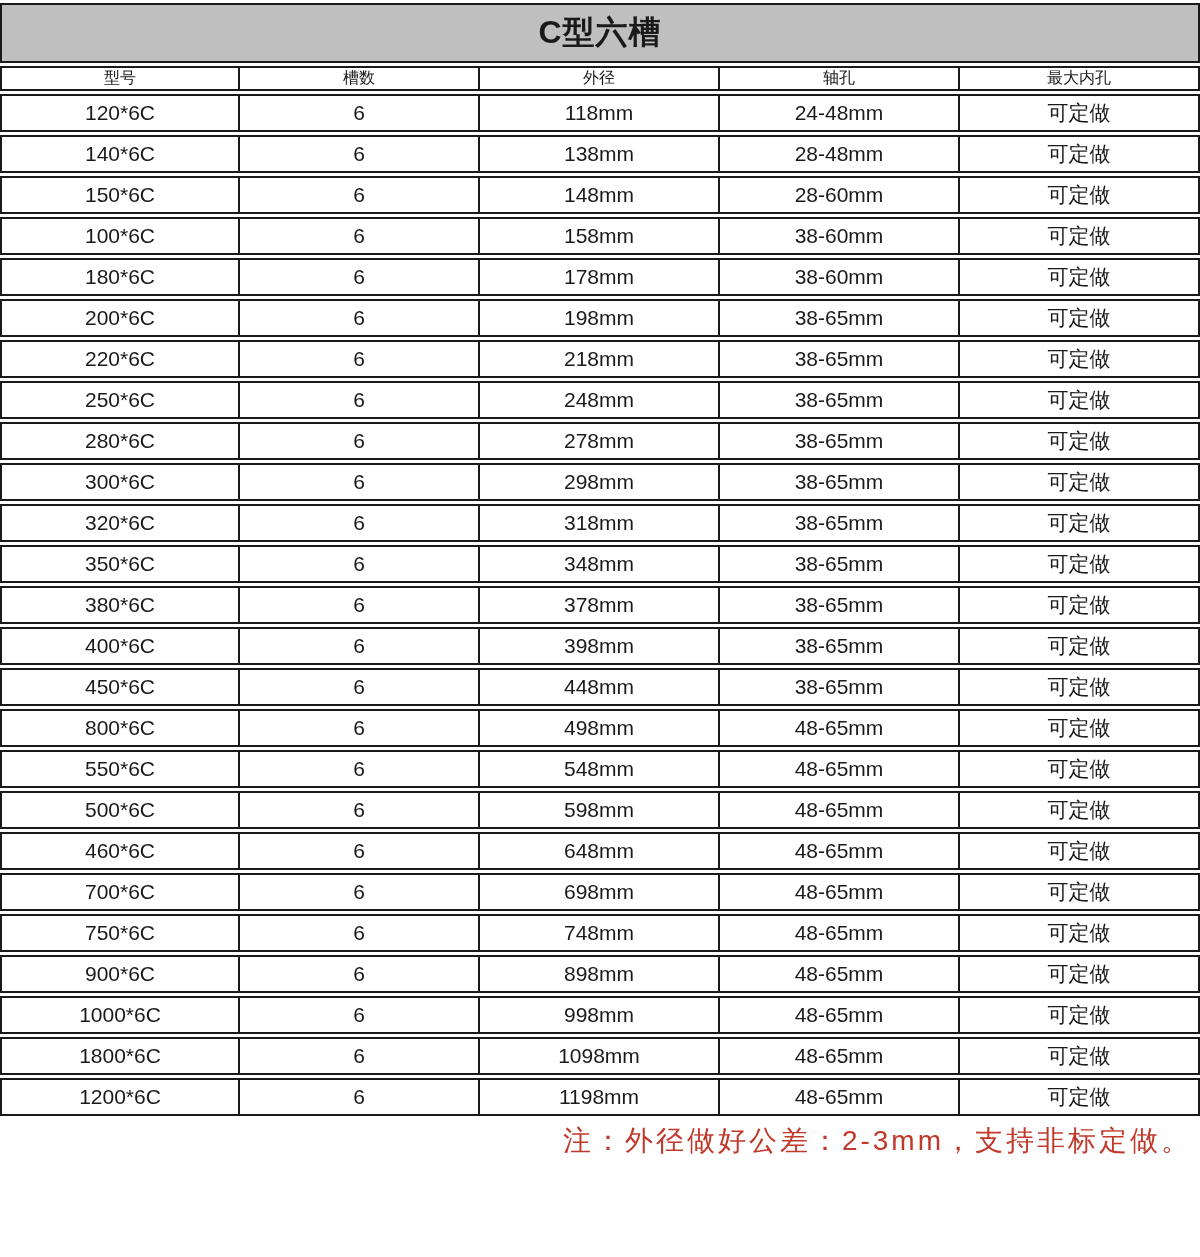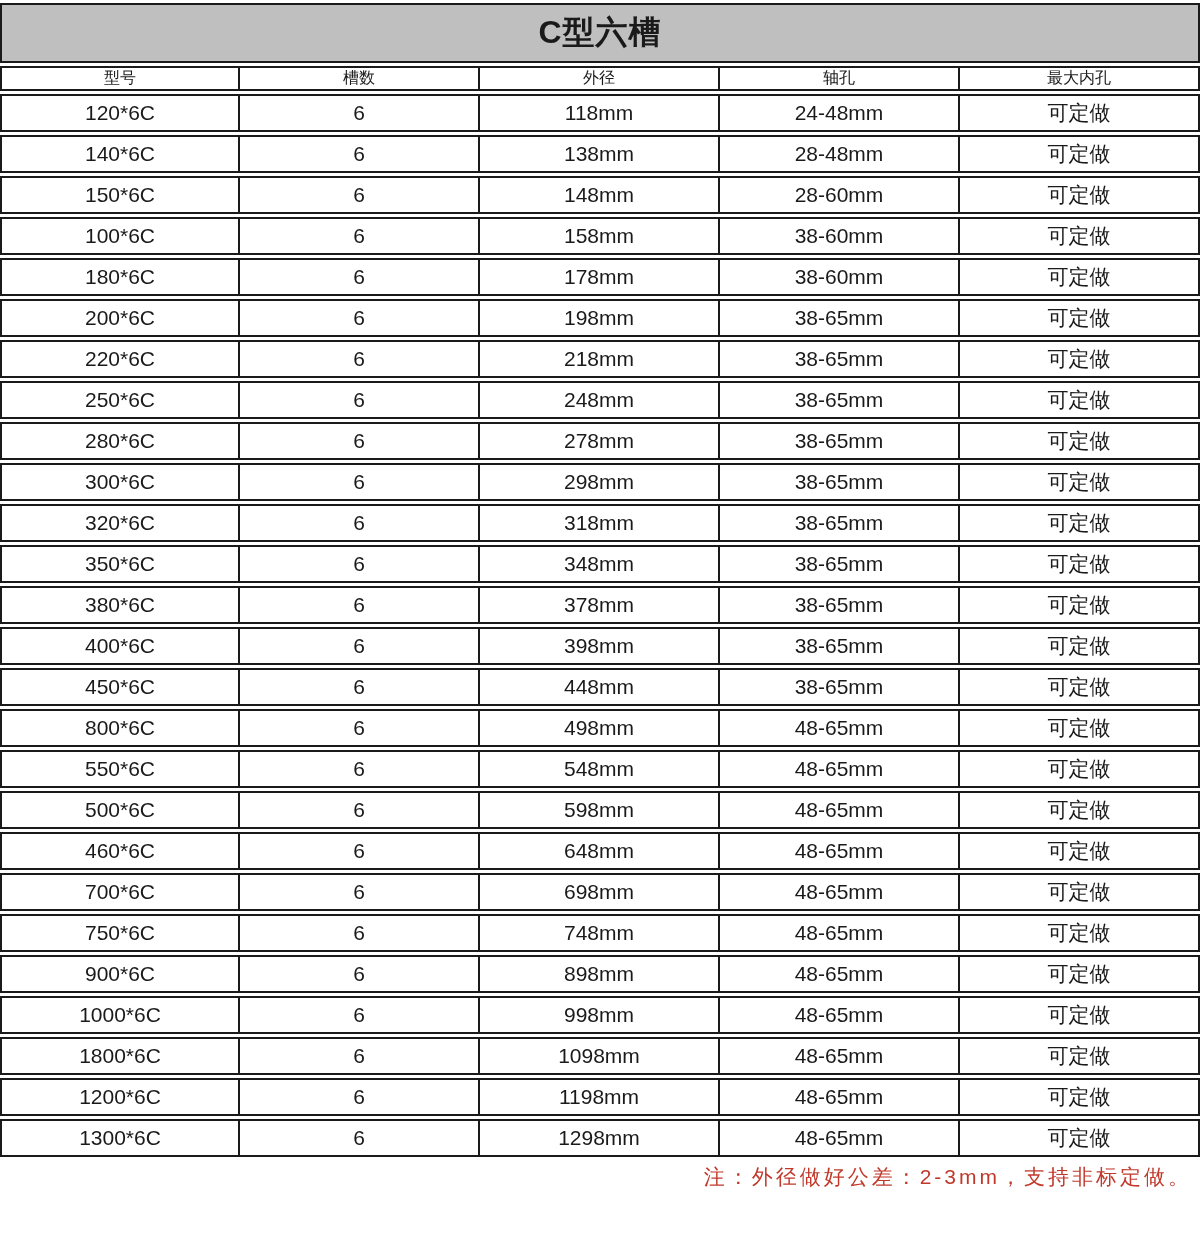--- a/index.html
+++ b/index.html
@@ -55,21 +55,21 @@
   }
   tbody tr.data-row td {
     height: 38px;
     font-size: 21px;
     font-weight: normal;
   }
   .note {
     margin-top: 3px;
     padding-right: 8px;
     text-align: right;
-    font-size: 21px;
+    font-size: 28px;
     letter-spacing: 3px;
     color: var(--note-color, #c0392b);
   }
 </style>
 </head>
 <body>
 
 <div class="page">
   <table class="spec-table">
     <thead>
@@ -253,23 +253,16 @@
           <td>48-65mm</td>
           <td>可定做</td>
         </tr>
         <tr class="data-row">
           <td>1200*6C</td>
           <td>6</td>
           <td>1198mm</td>
           <td>48-65mm</td>
           <td>可定做</td>
         </tr>
-        <tr class="data-row">
-          <td>1300*6C</td>
-          <td>6</td>
-          <td>1298mm</td>
-          <td>48-65mm</td>
-          <td>可定做</td>
-        </tr>
       </tbody>
   </table>
   <div class="note">注：外径做好公差：2-3mm，支持非标定做。</div>
 </div>
 
 </body></html>

